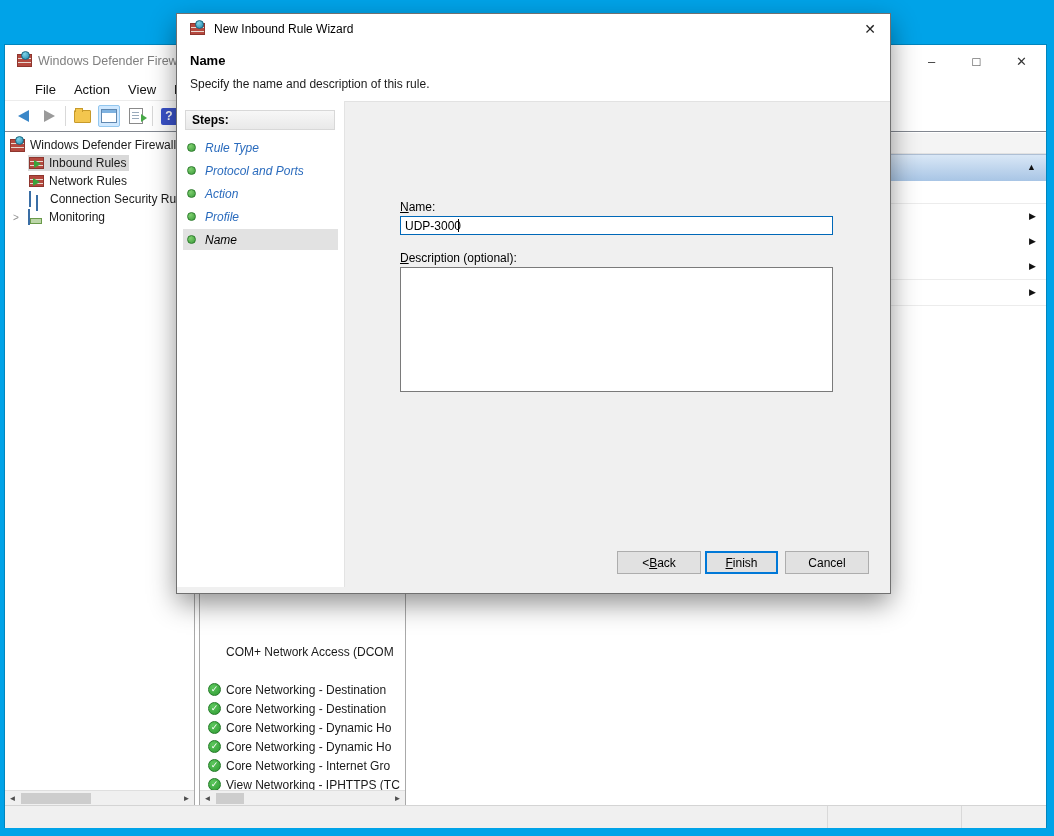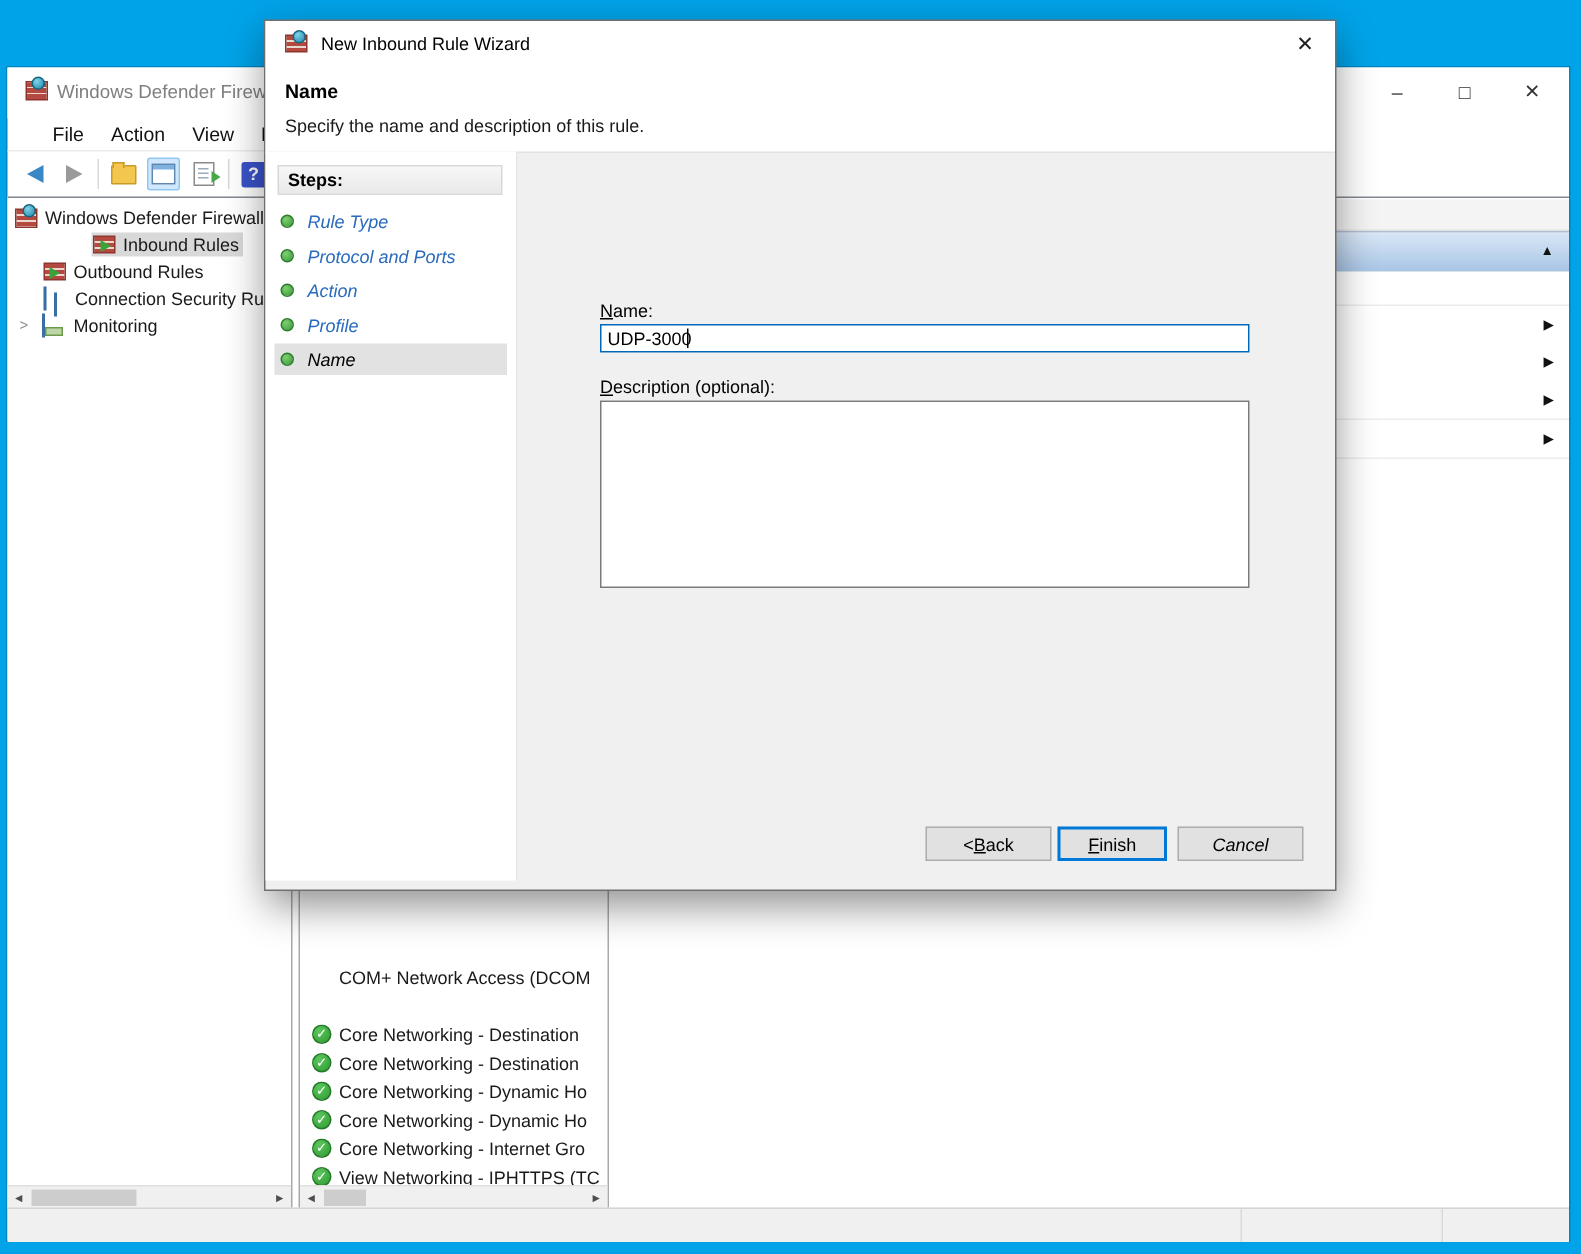--- a/index.html
+++ b/index.html
@@ -27,21 +27,21 @@
   .console-ico:before{content:"";position:absolute;left:0;top:0;right:0;height:3px;background:#7fb2e0;}
   .page-ico{width:12px;height:14px;background:#fff;border:1px solid #8a8a8a;position:relative;}
   .page-ico:before{content:"";position:absolute;left:2px;top:3px;width:7px;height:1px;background:#9ab;box-shadow:0 3px 0 #9ab,0 6px 0 #9ab;}
   .page-ico:after{content:"";position:absolute;right:-5px;bottom:1px;width:0;height:0;border-top:4px solid transparent;border-bottom:4px solid transparent;border-left:6px solid #46a846;}
   .help-ico{width:17px;height:17px;background:#3a52c9;color:#fff;font-weight:bold;font-size:12px;display:flex;align-items:center;justify-content:center;border-radius:2px;}
 
   
   .tree-pane{left:0;top:86px;width:189px;height:674px;background:#fff;border-top:1px solid #828790;border-right:1px solid #a9a9a9;overflow:hidden;}
   .tree-row{position:absolute;left:0;height:18px;display:flex;align-items:center;white-space:nowrap;}
   .tree-row .lbl{margin-left:5px;}
-  .tree-sel{background:#d9d9d9;margin-left:33px;}
+  .tree-sel{background:#d9d9d9;}
   .chev{color:#8f8f8f;font-size:10px;width:10px;display:inline-block;text-align:center;}
   .tico{width:16px;height:14px;display:inline-block;flex:0 0 auto;}
 
   .list-pane{left:194px;top:86px;width:205px;height:674px;background:#fff;border:1px solid #a9a9a9;overflow:hidden;}
   .rule-row{position:absolute;left:0;width:100%;height:19px;display:flex;align-items:flex-start;white-space:nowrap;overflow:hidden;}
   .rule-row .ric{width:13px;height:13px;margin-left:8px;flex:0 0 auto;}
   .rule-row .rlbl{margin-left:5px;font-size:12px;}
   .gcheck{border-radius:50%;background:radial-gradient(circle at 35% 30%,#5cc75c,#2f9a33);border:1px solid #247a28;box-sizing:border-box;color:#fff;font-size:9px;font-weight:bold;display:flex;align-items:center;justify-content:center;line-height:1;}
 
   .hscroll{position:absolute;left:0;right:0;bottom:0;height:15px;background:#f0f0f0;border-top:1px solid #dfdfdf;}
@@ -74,21 +74,21 @@
   .step-item .slbl{margin-left:9px;color:#2a6bbd;font-style:italic;}
   .step-active{background:#e2e2e2;}
   .step-active .slbl{color:#000;}
   .fld-label{position:absolute;font-size:12px;color:#000;}
   #name-input{position:absolute;left:223px;top:202px;width:433px;height:19px;border:1px solid #0068b8;background:#fff;font-family:inherit;font-size:12px;padding:0 0 0 4px;box-sizing:border-box;outline:none;}
   .caret{left:281px;top:205px;width:1px;height:13px;background:#000;}
   #desc-box{position:absolute;left:223px;top:253px;width:433px;height:125px;border:1px solid #7a7a7a;background:#fff;box-sizing:border-box;resize:none;font-family:inherit;font-size:12px;outline:none;}
   .btn{position:absolute;top:537px;height:23px;background:#e1e1e1;border:1px solid #adadad;font-family:inherit;font-size:12px;color:#000;box-sizing:border-box;display:flex;align-items:center;justify-content:center;}
   #btn-back{left:440px;width:84px;}
   #btn-finish{left:528px;width:73px;border:2px solid #0078d7;}
-  #btn-cancel{left:608px;width:84px;font-style:italic;}
+  #btn-cancel{left:608px;width:84px;}
   u{text-decoration:underline;}
 
   
   .brick{background:repeating-linear-gradient(#b5493f 0 3px,#e8d9d0 3px 4px);border:1px solid #8e362e;box-sizing:border-box;position:relative;}
   .globe{position:absolute;width:9px;height:9px;border-radius:50%;background:radial-gradient(circle at 35% 30%,#7fd4e8,#1f86ad);border:1px solid #16657f;box-sizing:border-box;}
   .garrow{position:absolute;width:0;height:0;border-top:4px solid transparent;border-bottom:4px solid transparent;border-left:7px solid #3aa43a;}
   .mon{background:#e8f0fa;border:1px solid #3a6ea5;position:relative;}
   .mon:before{content:"";position:absolute;left:1px;top:1px;right:1px;height:6px;background:#6fa0d8;}
 </style>
 </head>
@@ -150,21 +150,21 @@
           <span class="tico brick" style="width:15px;height:12px;position:relative;">
               <span class="garrow" style="left:4px;top:2px;"></span>
             </span>
           <span class="lbl">Inbound Rules</span>
         </span>
       </div>
       <div class="tree-row" style="top:40px;left:24px;">
         <span class="tico brick" style="width:15px;height:12px;position:relative;">
             <span class="garrow" style="left:3px;top:2px;"></span>
           </span>
-        <span class="lbl">Outbound Rules</span>
+        <span class="lbl">Network Rules</span>
       </div>
       <div class="tree-row" style="top:58px;left:24px;">
         <span class="tico" style="position:relative;">
           <span class="mon abs" style="left:0;top:0;width:9px;height:8px;"></span>
           <span class="mon abs" style="left:5px;top:4px;width:9px;height:8px;"></span>
         </span>
         <span class="lbl">Connection Security Rul</span>
       </div>
       <div class="tree-row" style="top:76px;left:6px;">
         <span class="chev">&gt;</span>

